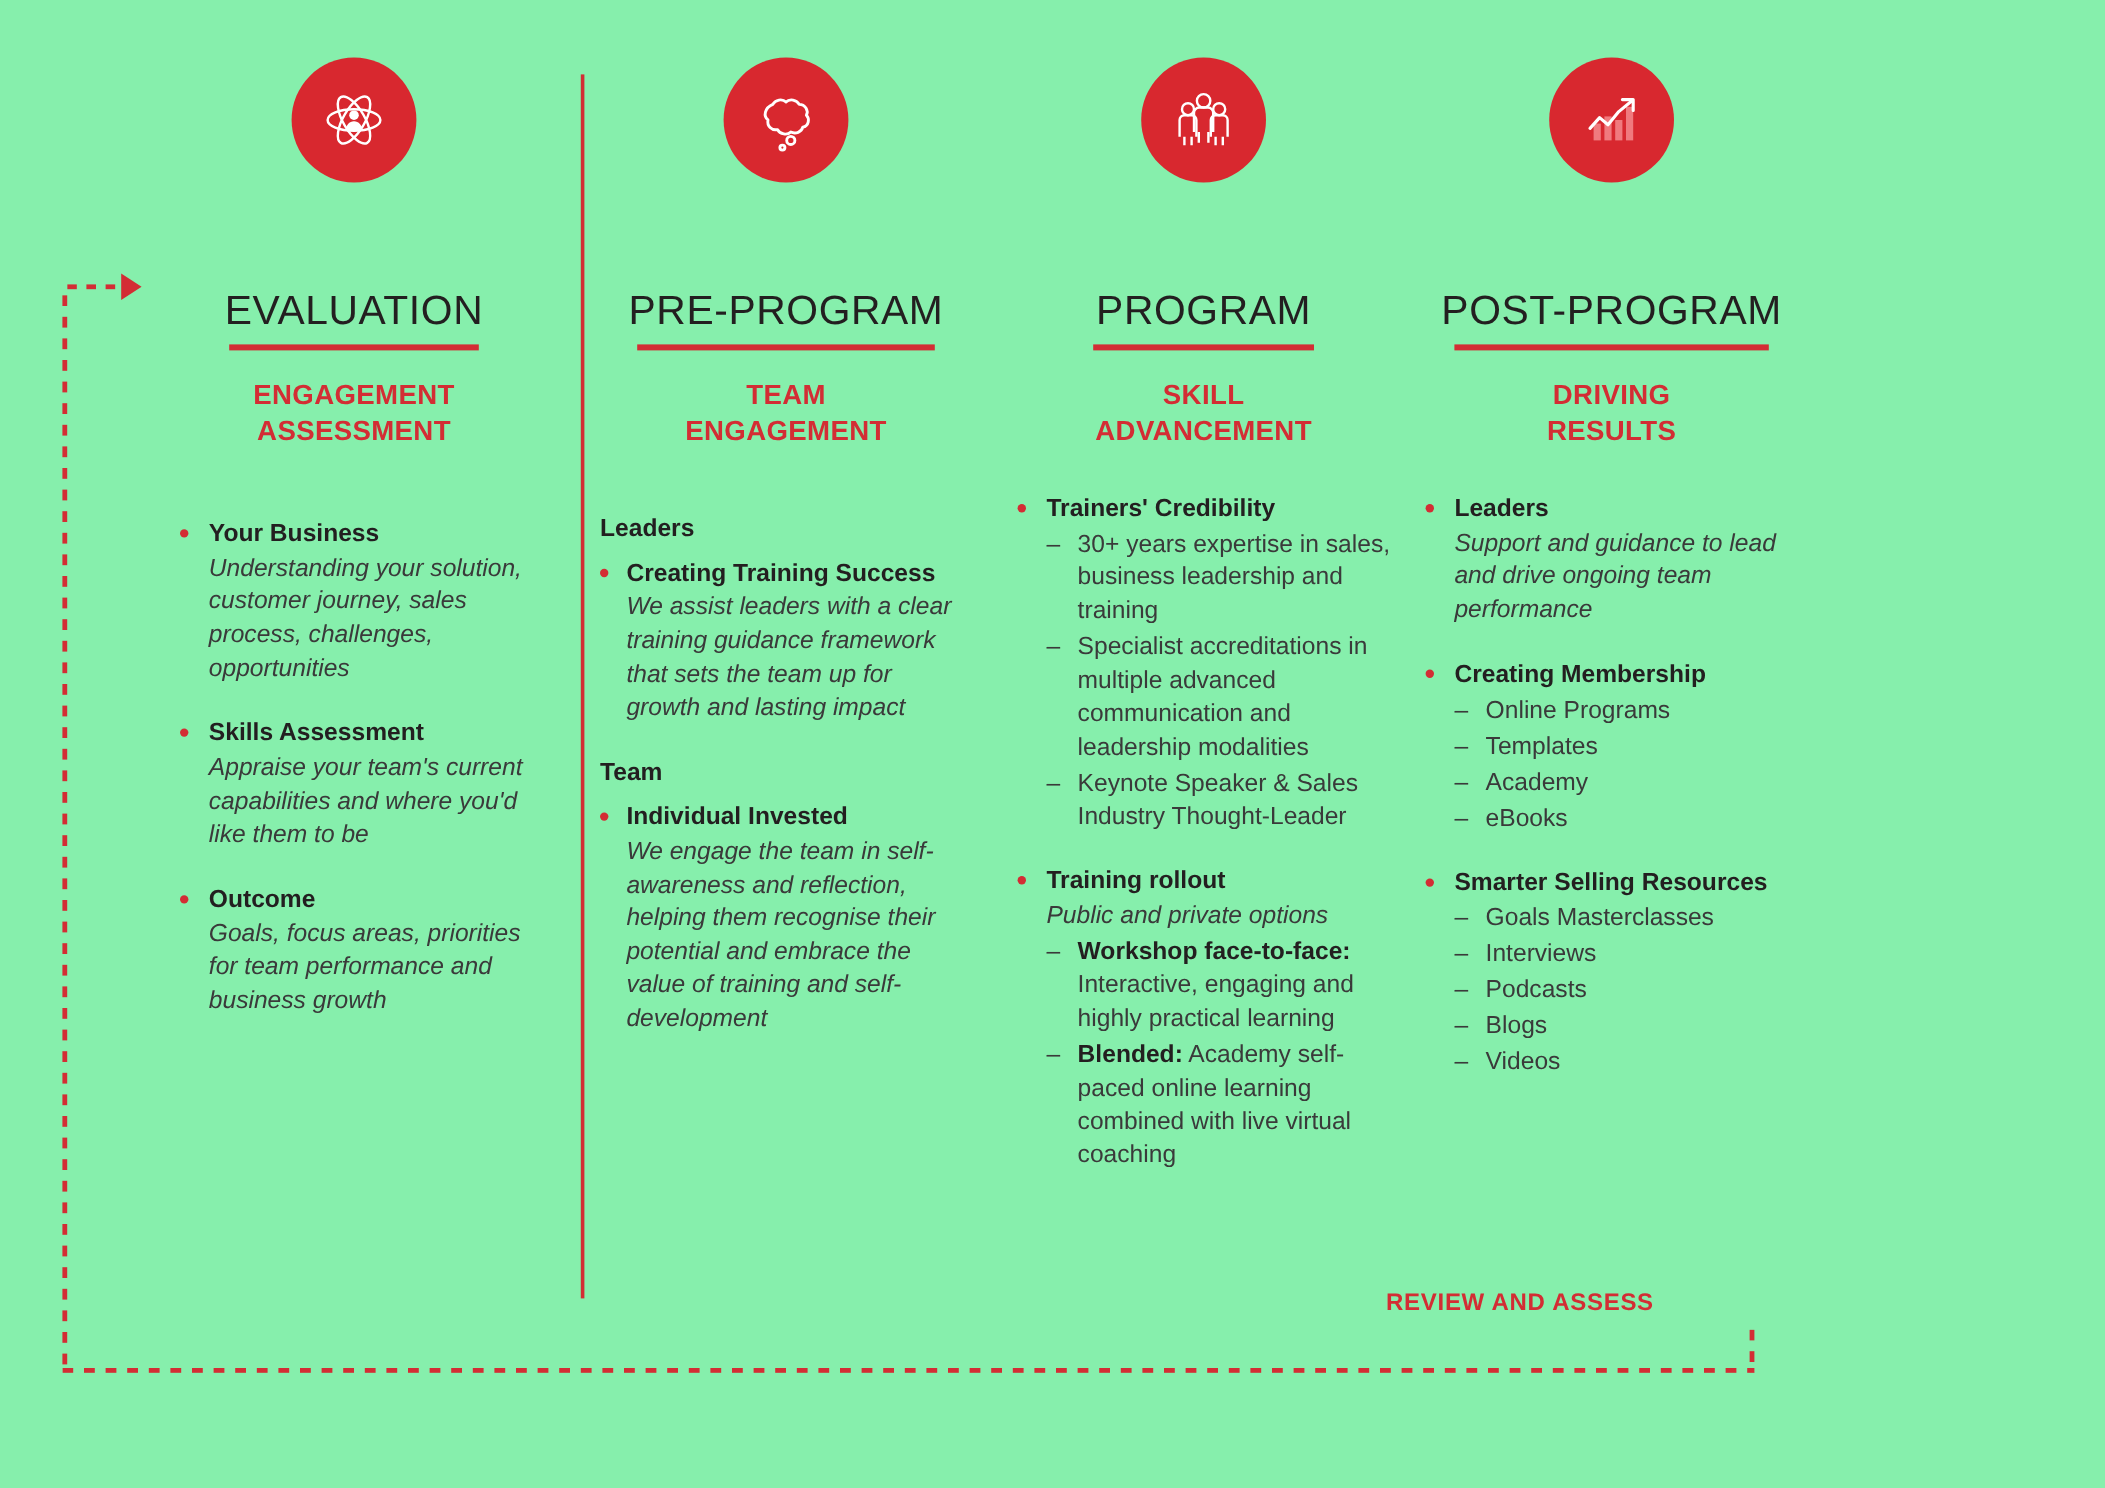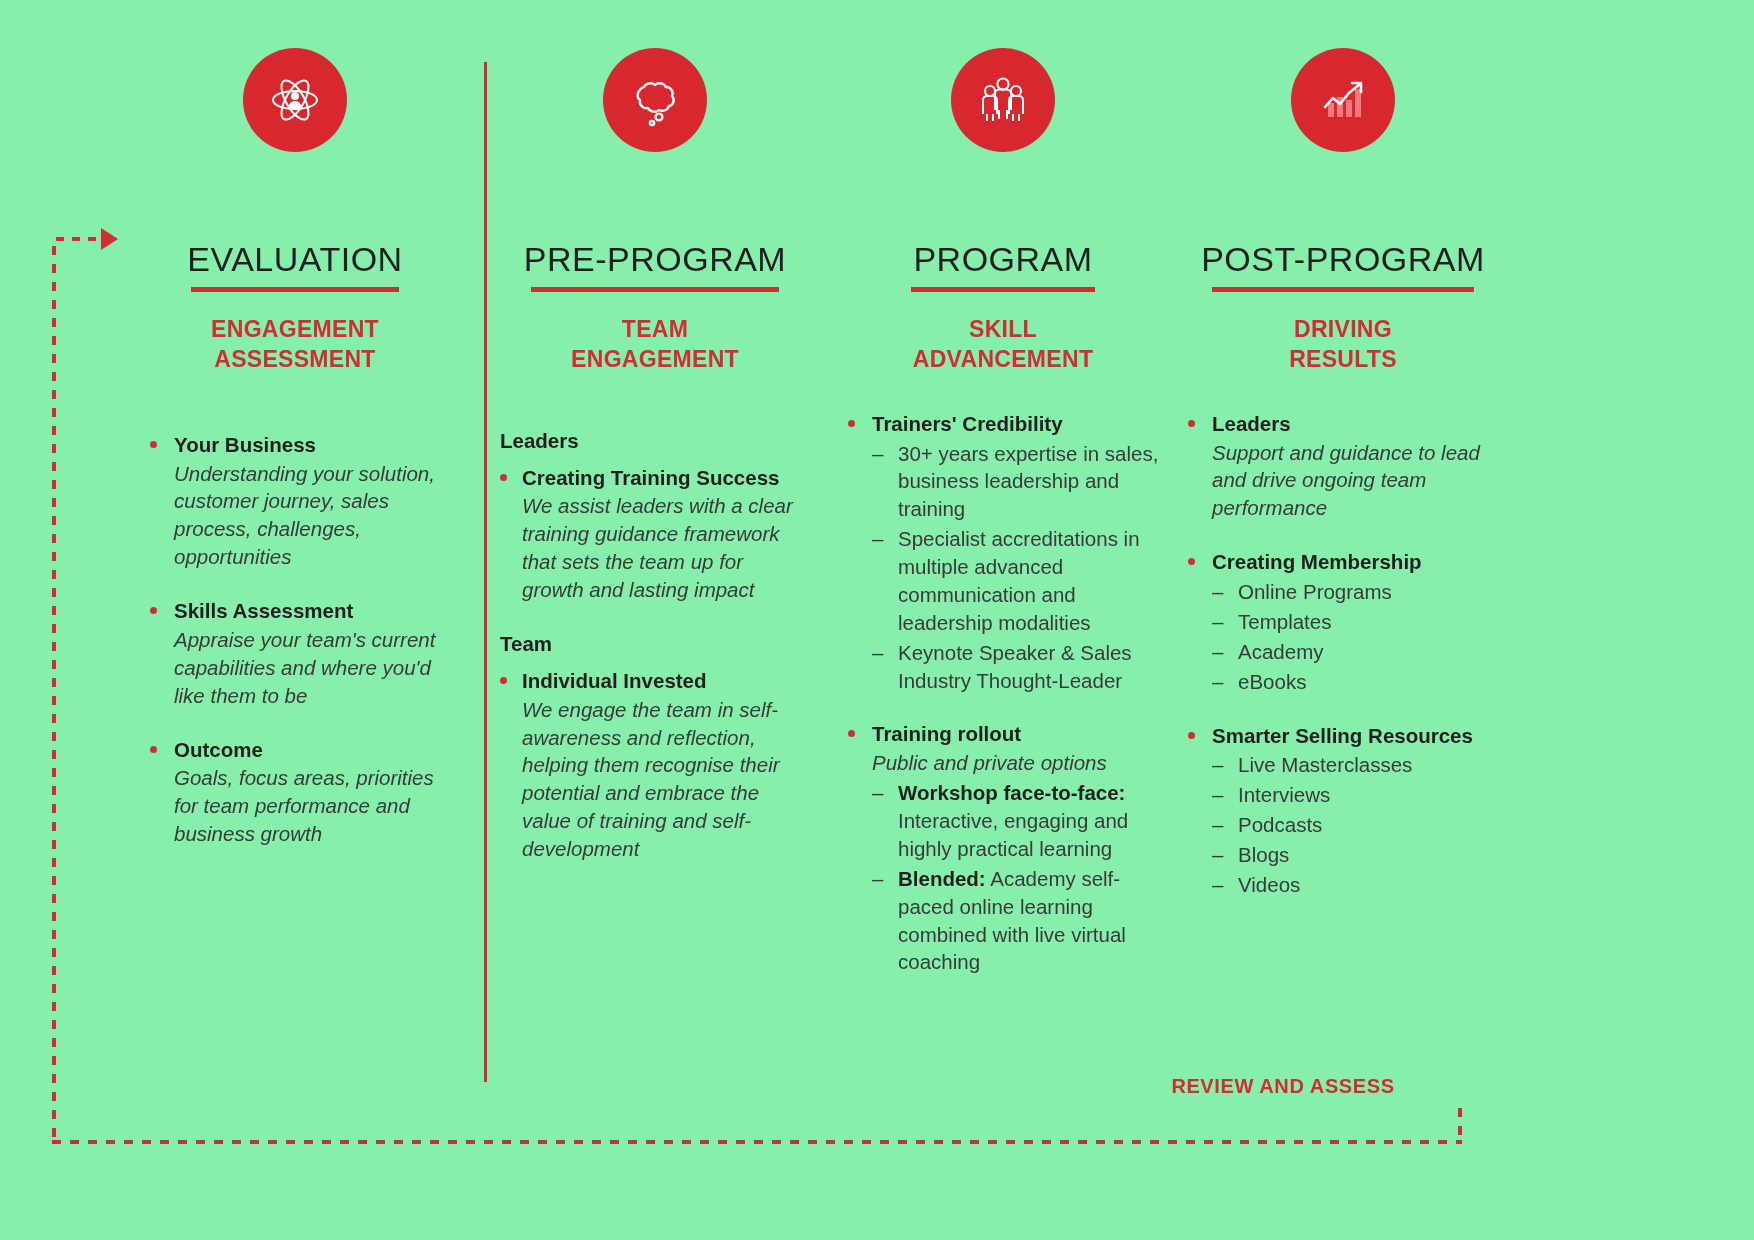--- a/index.html
+++ b/index.html
@@ -191,24 +191,24 @@
     content: "\2013";
     position: absolute;
     left: 0;
     top: 0;
     color: #3a3a3a;
   }
   .sublist li b { color: #231f20; }
 
   .review-label {
     position: absolute;
-    left: 1118px;
+    left: 1155px;
     top: 1075px;
     width: 330px;
-    text-align: center;
+    text-align: left;
     color: #d32d34;
     font-weight: bold;
     font-size: 20px;
     letter-spacing: 0.6px;
   }
 </style>
 </head>
 <body>
 
 <div class="canvas">
@@ -369,21 +369,21 @@
         <ul class="sublist">
           <li>Online Programs</li>
           <li>Templates</li>
           <li>Academy</li>
           <li>eBooks</li>
         </ul>
       </div>
       <div class="bullet">
         <span class="bullet-title">Smarter Selling Resources</span>
         <ul class="sublist">
-          <li>Live Masterclasses</li>
+          <li>Goals Masterclasses</li>
           <li>Interviews</li>
           <li>Podcasts</li>
           <li>Blogs</li>
           <li>Videos</li>
         </ul>
       </div>
     </div>
   </div>
 
   <div class="review-label">REVIEW AND ASSESS</div>

